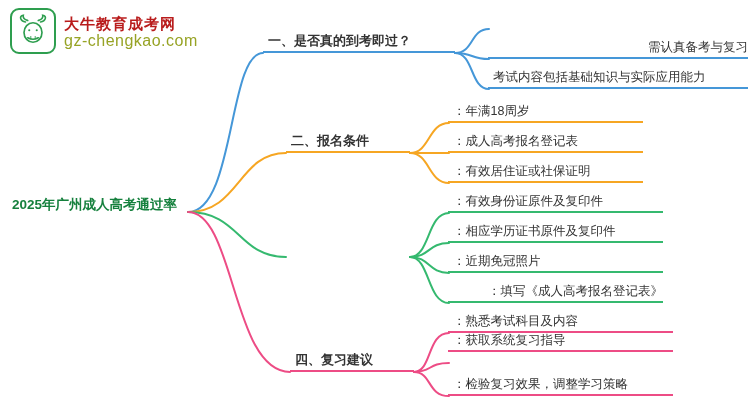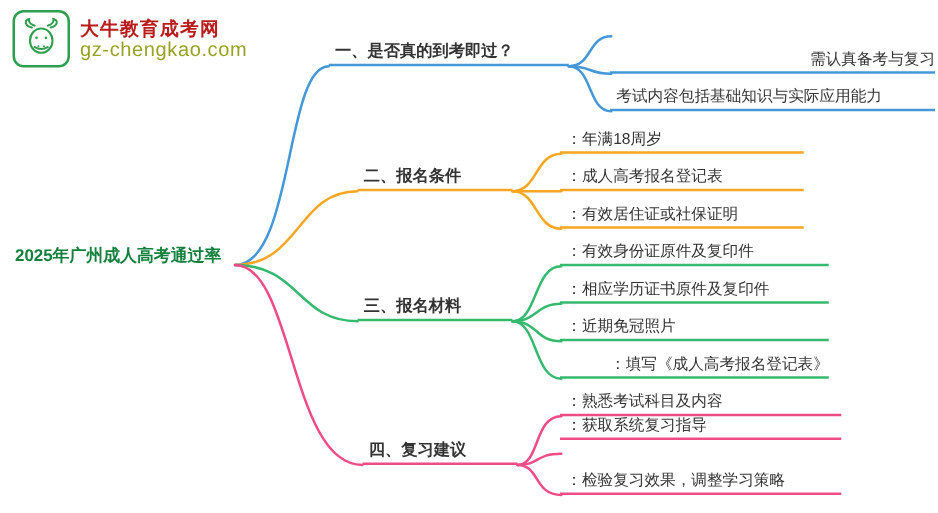--- a/index.html
+++ b/index.html
@@ -97,21 +97,20 @@
     <div class="logo-text">
       <div class="logo-title">大牛教育成考网</div>
       <div class="logo-domain">gz-chengkao.com</div>
     </div>
   </div>
 
   <div class="root-node">2025年广州成人高考通过率</div>
 
   <div class="node branch bc0 b0l">一、是否真的到考即过？</div>
   <div class="node branch bc1 b1l">二、报名条件</div>
-  <div class="node branch bc2 b2l">三、报名材料</div>
   <div class="node branch bc3 b3l">四、复习建议</div>
 
   <div class="node child bc0 b0c1">需认真备考与复习</div>
   <div class="node child bc0 b0c2">考试内容包括基础知识与实际应用能力</div>
 
   <div class="node child bc1 b1c0">：年满18周岁</div>
   <div class="node child bc1 b1c1">：成人高考报名登记表</div>
   <div class="node child bc1 b1c2">：有效居住证或社保证明</div>
 
   <div class="node child bc2 b2c0">：有效身份证原件及复印件</div>

